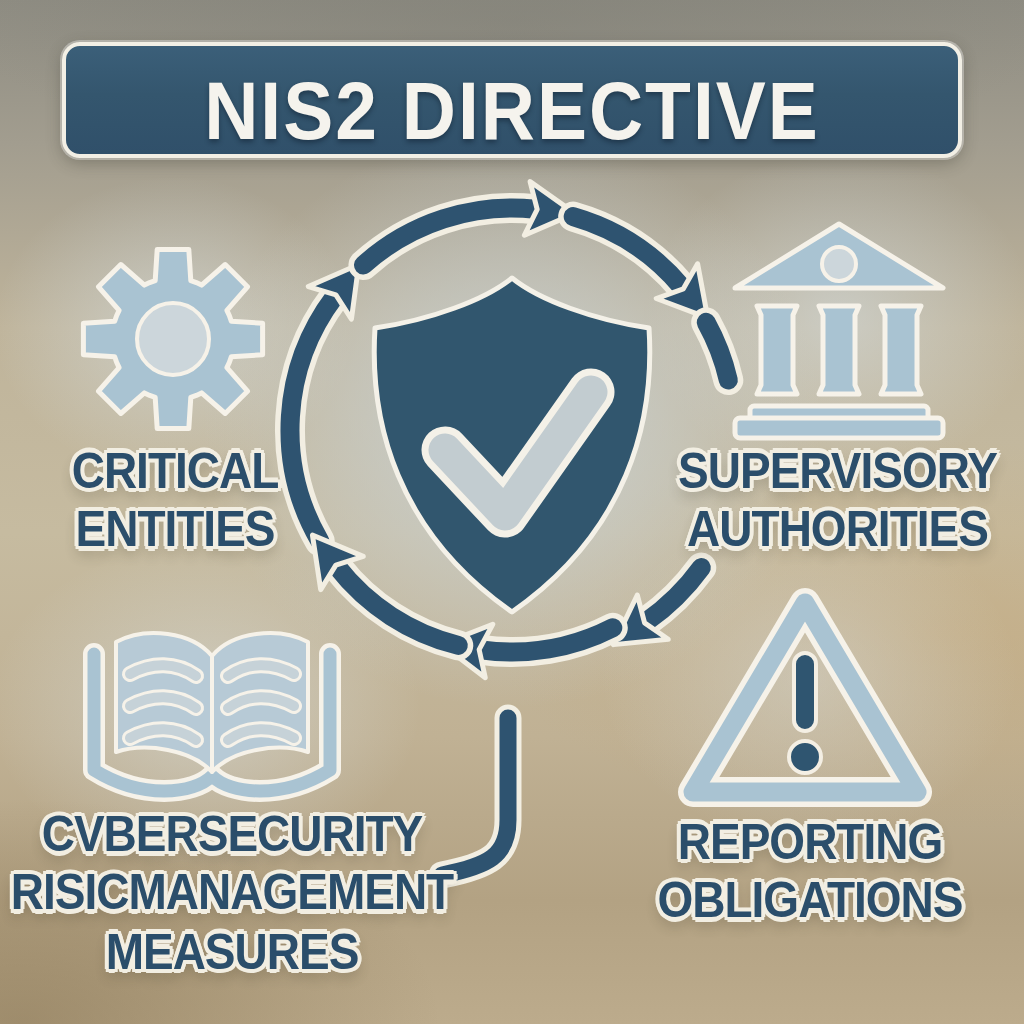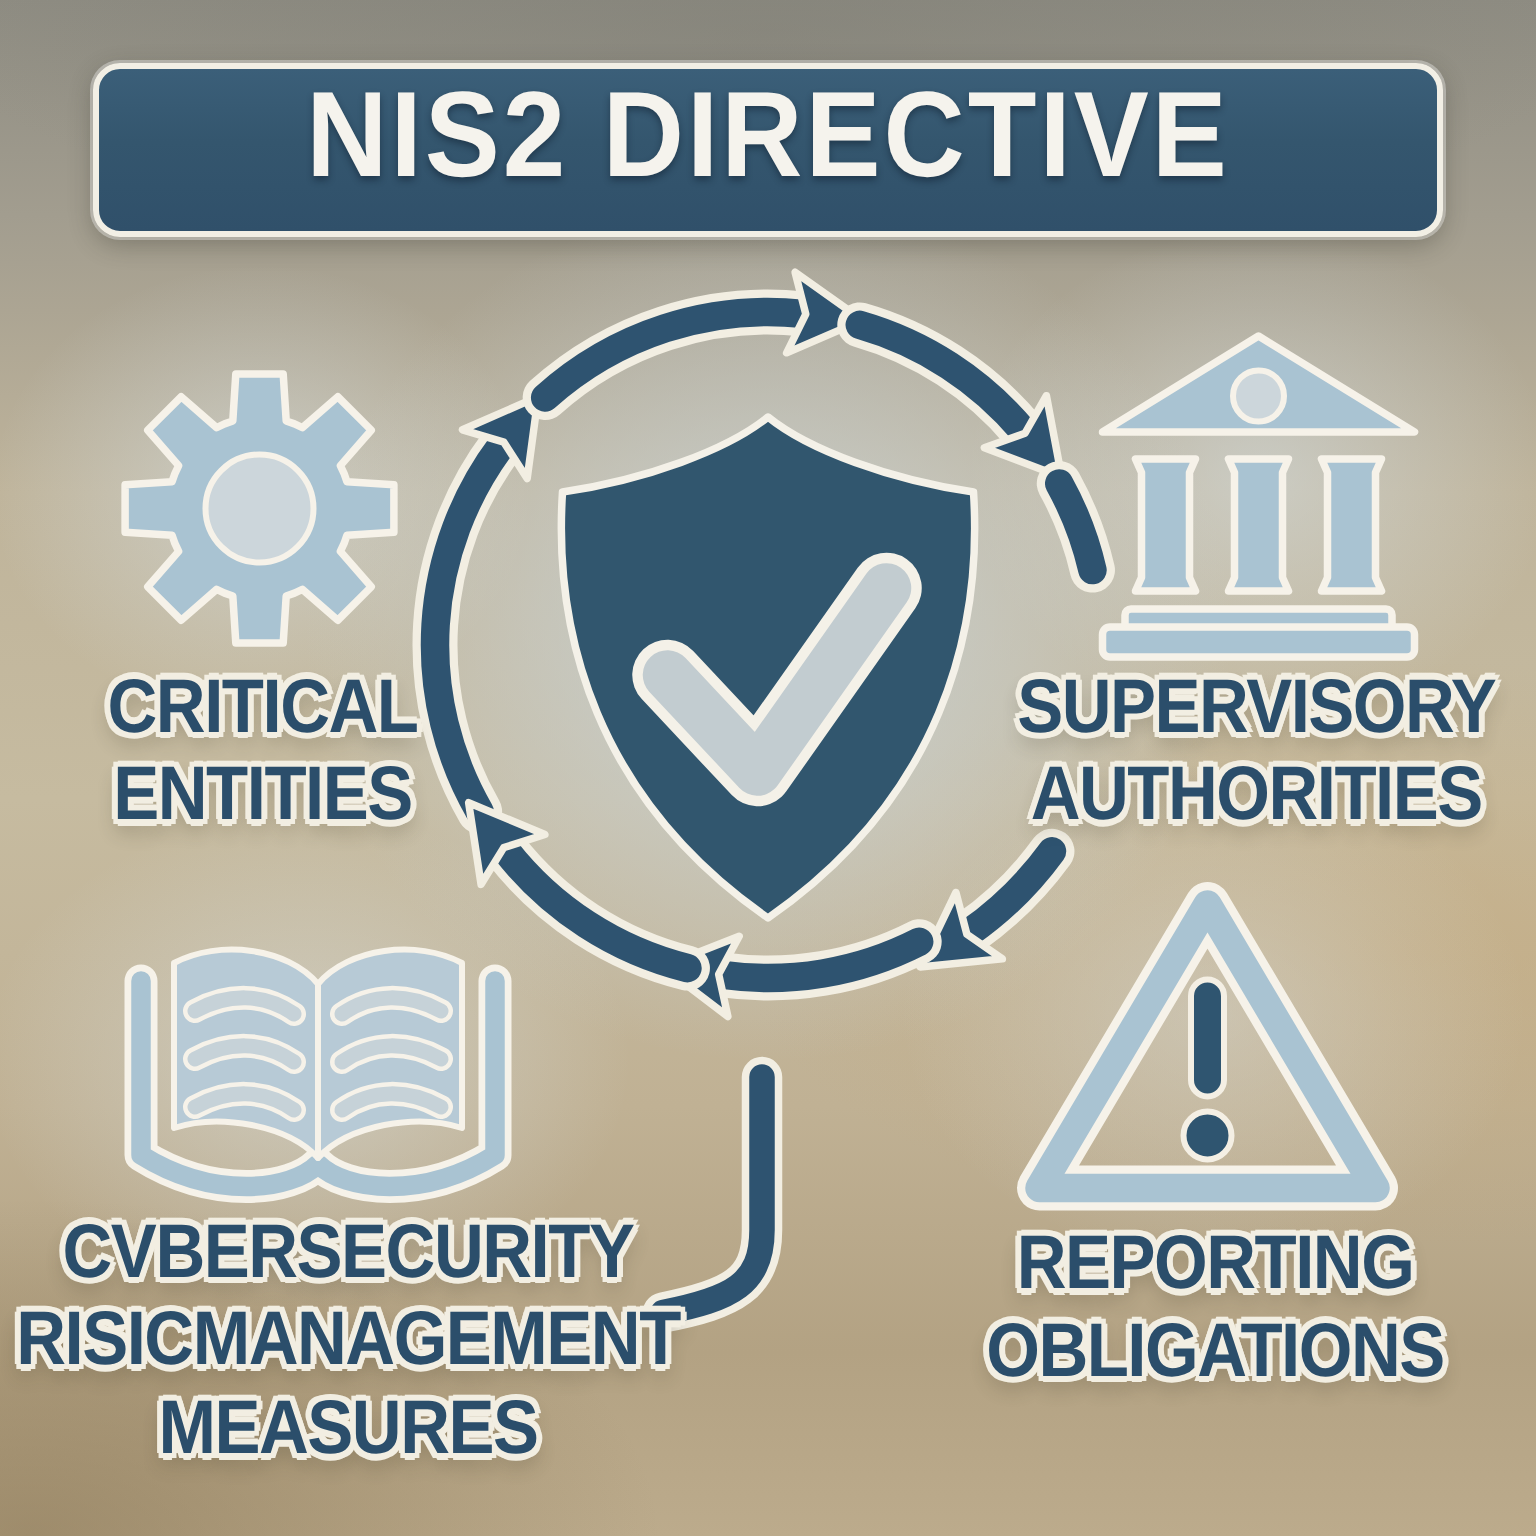--- a/index.html
+++ b/index.html
@@ -16,21 +16,21 @@
       radial-gradient(ellipse 560px 300px at 2% 100%, rgba(122,102,68,.45), rgba(122,102,68,0) 75%),
       radial-gradient(ellipse 700px 180px at 50% 2%, rgba(120,120,112,.35), rgba(120,120,112,0) 80%),
       linear-gradient(180deg,#8e8c82 0%,#a29d8f 14%,#bfb49b 32%,#c6bba0 52%,#c0b194 72%,#b3a283 88%,#bcab8c 100%);
   }
   .abs{position:absolute;}
   #title-banner{
     left:62px;top:42px;width:900px;height:116px;border-radius:18px;
     background:linear-gradient(180deg,#3b5f79 0%,#34566e 45%,#30506a 100%);
     border:4px solid #f2efe5;box-sizing:border-box;
     box-shadow:0 0 0 2px rgba(255,255,255,.35), 0 5px 16px rgba(40,40,30,.3);
-    display:flex;align-items:flex-start;justify-content:center;
+    display:flex;align-items:flex-end;justify-content:center;
   }
   #title-text{
     color:#f5f3ed;font-size:75px;font-weight:bold;letter-spacing:2px;
     transform:scaleY(1.08);text-shadow:0 3px 5px rgba(10,25,40,.45);
     white-space:nowrap;
   }
   .label{
     color:#2b4e6b;font-weight:bold;font-size:46px;line-height:1.16;
     letter-spacing:-1px;text-align:center;white-space:pre-line;
     transform:scaleY(1.1);

